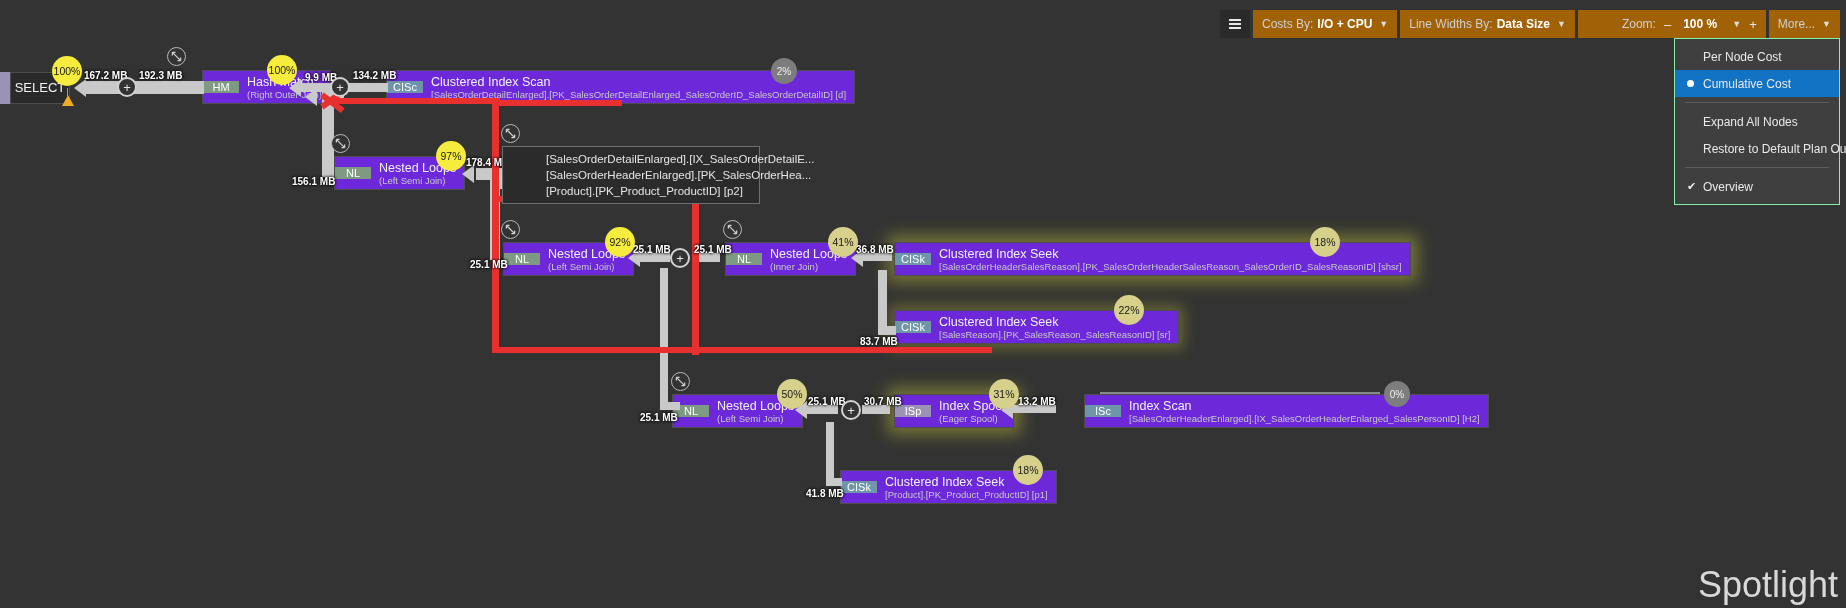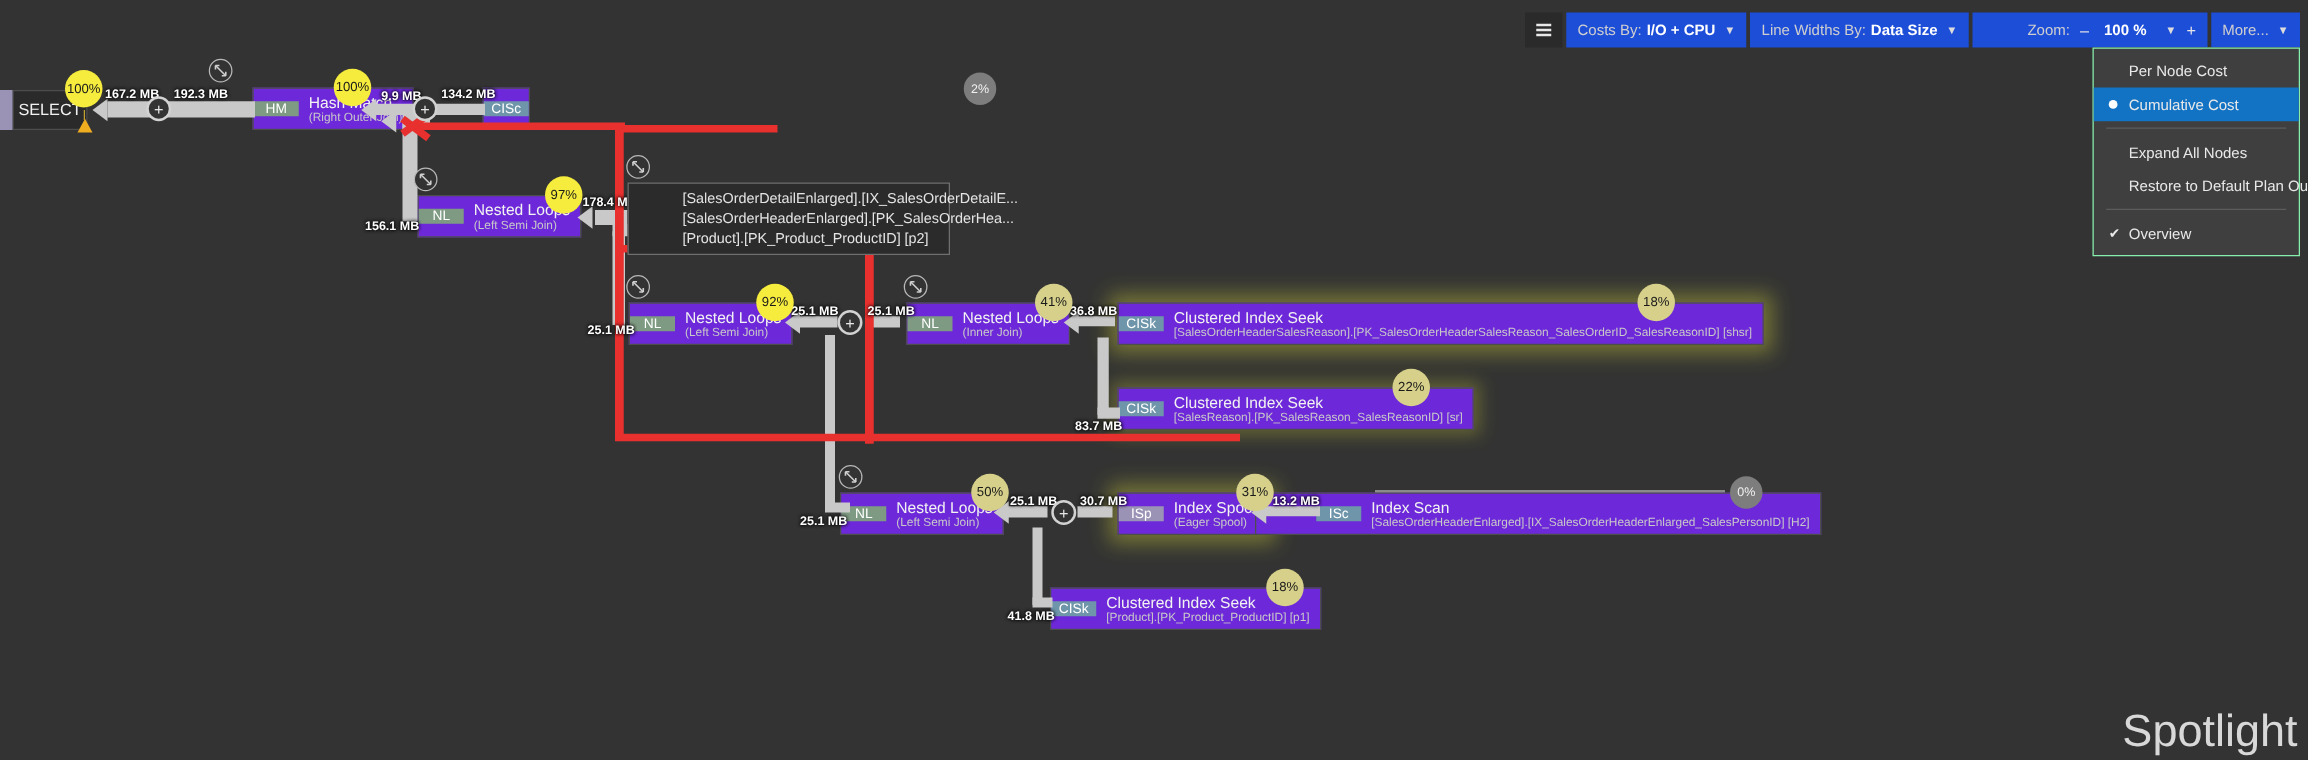--- a/index.html
+++ b/index.html
@@ -7,21 +7,21 @@
     margin: 0; padding: 0;
     width: 1846px; height: 608px;
     background: #333333;
     font-family: "Liberation Sans", sans-serif;
     overflow: hidden;
   }
   #stage { position: relative; width: 1846px; height: 608px; background: #333333; }
 
   
   .toolbar { position: absolute; top: 10px; right: 6px; display: flex; align-items: stretch; height: 28px; gap: 3px; z-index: 40; }
-  .tb-btn { background: #1d4ed8; color: #e8e8e8; font-size: 12px; display: flex; align-items: center; padding: 0 9px; white-space: nowrap; cursor: default; }
+  .tb-btn { background: #a16207; color: #e8e8e8; font-size: 12px; display: flex; align-items: center; padding: 0 9px; white-space: nowrap; cursor: default; }
   .tb-hamb { background: #2a2a2a; width: 30px; justify-content: center; }
   .hamb-ico { display: inline-block; width: 14px; }
   .hamb-ico span { display: block; height: 2px; background: #e8e8e8; margin: 2px 0; }
   .tb-lbl { color: #cfcfcf; }
   .tb-val { color: #ffffff; font-weight: bold; margin-left: 4px; }
   .caret { margin-left: 7px; font-size: 9px; color: #dcdcdc; }
   .zoom-grp { display: flex; align-items: center; gap: 8px; padding-left: 44px; }
   .zoom-pm { color: #e6e6e6; font-size: 13px; cursor: default; }
 
   
@@ -200,20 +200,24 @@
     <div class="node-ico ic-green">HM</div>
     <div class="node-body">
       <div class="node-t1">Hash Match</div>
       <div class="node-t2">(Right Outer Join)</div>
     </div>
   </div>
   <div class="pct y" style="left:267px; top:55px;">100%</div>
 
   <div class="node" style="left:386px; top:70px;">
     <div class="node-ico ic-blue">CISc</div>
+    <div class="node-body">
+      <div class="node-t1">Clustered Index Scan</div>
+      <div class="node-t2">[SalesOrderDetailEnlarged].[PK_SalesOrderDetailEnlarged_SalesOrderID_SalesOrderDetailID] [d]</div>
+    </div>
   </div>
   <div class="pct gr" style="left:771px; top:58px;">2%</div>
 
   <div class="node" style="left:334px; top:156px;">
     <div class="node-ico ic-green">NL</div>
     <div class="node-body">
       <div class="node-t1">Nested Loops</div>
       <div class="node-t2">(Left Semi Join)</div>
     </div>
   </div>
@@ -272,21 +276,21 @@
 
   <div class="node glow-y" style="left:894px; top:394px;">
     <div class="node-ico ic-purp">ISp</div>
     <div class="node-body">
       <div class="node-t1">Index Spool</div>
       <div class="node-t2">(Eager Spool)</div>
     </div>
   </div>
   <div class="pct g" style="left:989px; top:379px;">31%</div>
 
-  <div class="node" style="left:1004px; top:394px;padding-left:48px;">
+  <div class="node" style="left:1084px; top:394px;">
     <div class="node-ico ic-blue">ISc</div>
     <div class="node-body">
       <div class="node-t1">Index Scan</div>
       <div class="node-t2">[SalesOrderHeaderEnlarged].[IX_SalesOrderHeaderEnlarged_SalesPersonID] [H2]</div>
     </div>
   </div>
   <div class="pct gr" style="left:1384px; top:381px;">0%</div>
 
   <div class="node" style="left:840px; top:470px;">
     <div class="node-ico ic-blue">CISk</div>

